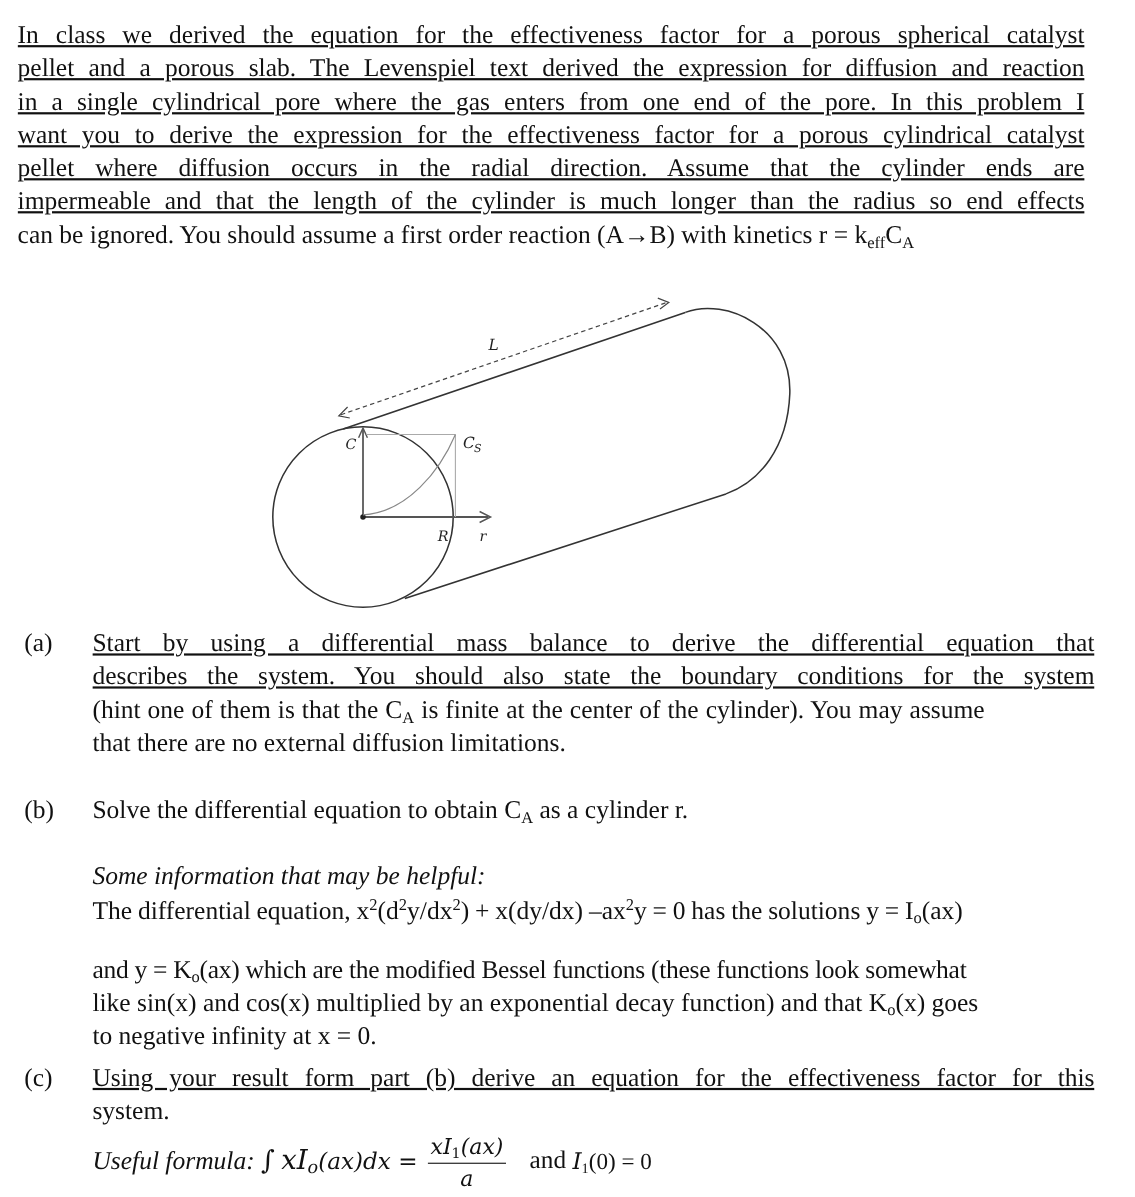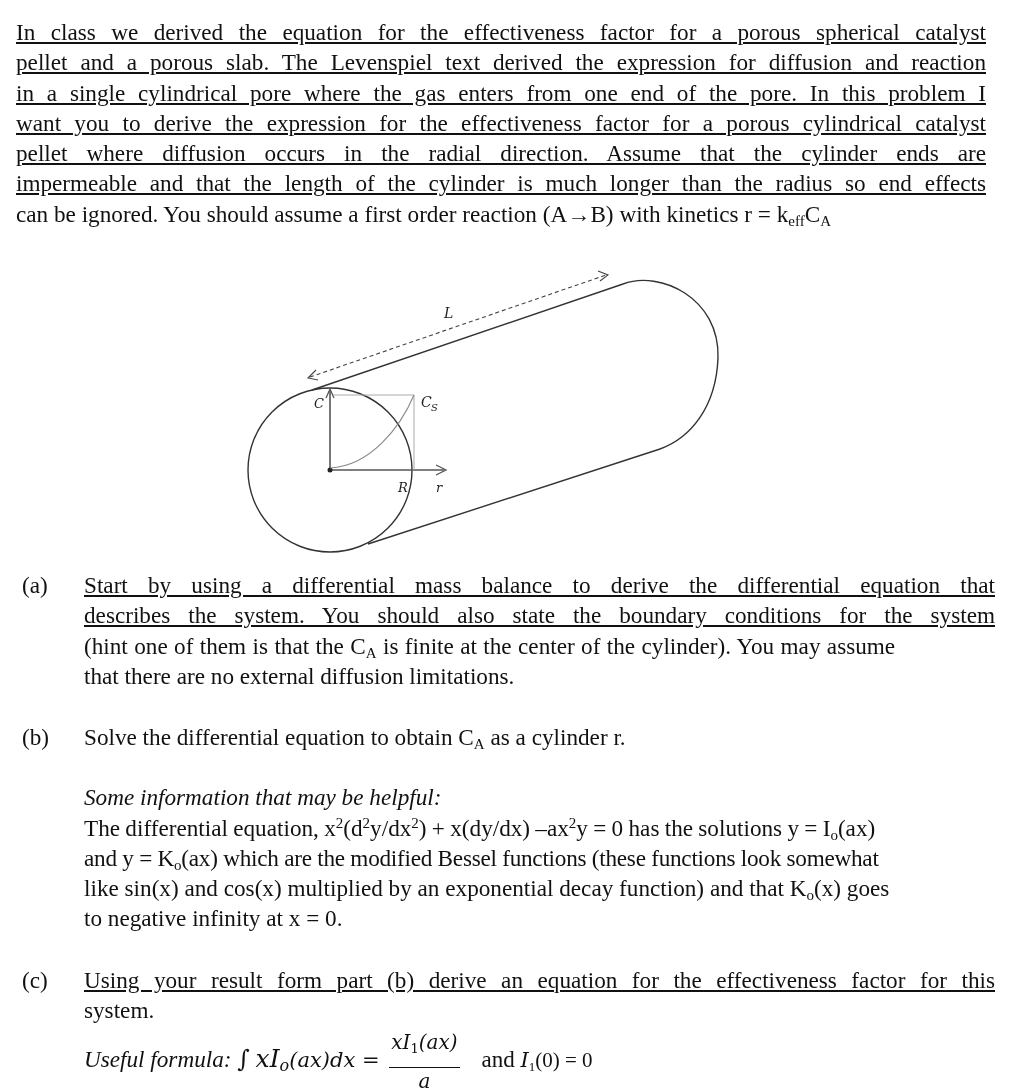--- a/index.html
+++ b/index.html
@@ -16,21 +16,21 @@
   .line.just { text-align: justify; text-align-last: justify; white-space: normal; height: 30.3px; overflow: hidden; text-decoration: underline; }
   sub { font-size: 15px; vertical-align: -4px; line-height: 0; }
   sup { font-size: 15px; vertical-align: 8px; line-height: 0; }
   .figure { position: absolute; left: 240px; top: 258px; width: 500px; height: 300px; }
   .item { position: absolute; left: 22px; width: 964px; font-size: 23.2px; line-height: 30.3px; }
   .item .lbl { position: absolute; left: 0; top: 0; }
   .item .body { position: absolute; left: 62px; width: 911px; }
   .ital { font-style: italic; font-family: Liberation Serif, serif; }
   .math { font-family: "DejaVu Serif", serif; font-style: italic; }
   .frac { display: inline-block; vertical-align: middle; text-align: center; margin: 0 4px; }
-  .frac .num { display: block; border-bottom: 1.5px solid #111; padding: 0 2px 13px; font-size: 20px; line-height: 24px; }
+  .frac .num { display: block; border-bottom: 1.5px solid #111; padding: 0 2px 3px; font-size: 20px; line-height: 24px; }
   .frac .den { display: block; font-size: 20px; line-height: 26px; }
 </style>
 </head>
 <body>
 
 <div class="para" style="top:17px;">
   <span class="line just">In class we derived the equation for the effectiveness factor for a porous spherical catalyst</span>
   <span class="line just">pellet and a porous slab. The Levenspiel text derived the expression for diffusion and reaction</span>
   <span class="line just">in a single cylindrical pore where the gas enters from one end of the pore. In this problem I</span>
   <span class="line just">want you to derive the expression for the effectiveness factor for a porous cylindrical catalyst</span>
@@ -84,21 +84,21 @@
   </div>
 </div>
 
 <div class="item" style="top:722px;">
   <span class="lbl">(b)</span>
   <div class="body">
     <span class="line"><span>Solve the differential equation to obtain C</span><sub>A</sub><span> as a cylinder r.</span></span>
     <span class="line" style="height:30px;"></span>
     <span class="line ital">Some information that may be helpful:</span>
     <span class="line" style="word-spacing:-0.5px;"><span>The differential equation, x</span><sup>2</sup><span>(d</span><sup>2</sup><span>y/dx</span><sup>2</sup><span>) + x(dy/dx) –ax</span><sup>2</sup><span>y = 0 has the solutions y = I</span><sub>o</sub><span>(ax)</span></span>
-    <span class="line" style="letter-spacing:-0.25px;"><span>and y = K</span><sub>o</sub><span>(ax) which are the modified Bessel functions (these functions look somewhat</span></span>
+    <span class="line" style="letter-spacing:-0.25px;margin-top:24px;"><span>and y = K</span><sub>o</sub><span>(ax) which are the modified Bessel functions (these functions look somewhat</span></span>
     <span class="line"><span>like sin(x) and cos(x) multiplied by an exponential decay function) and that K</span><sub>o</sub><span>(x) goes</span></span>
     <span class="line">to negative infinity at x = 0.</span>
   </div>
 </div>
 
 <div class="item" style="top:965px;">
   <span class="lbl">(c)</span>
   <div class="body">
     <span class="line just">Using your result form part (b) derive an equation for the effectiveness factor for this</span>
     <span class="line">system.</span>

